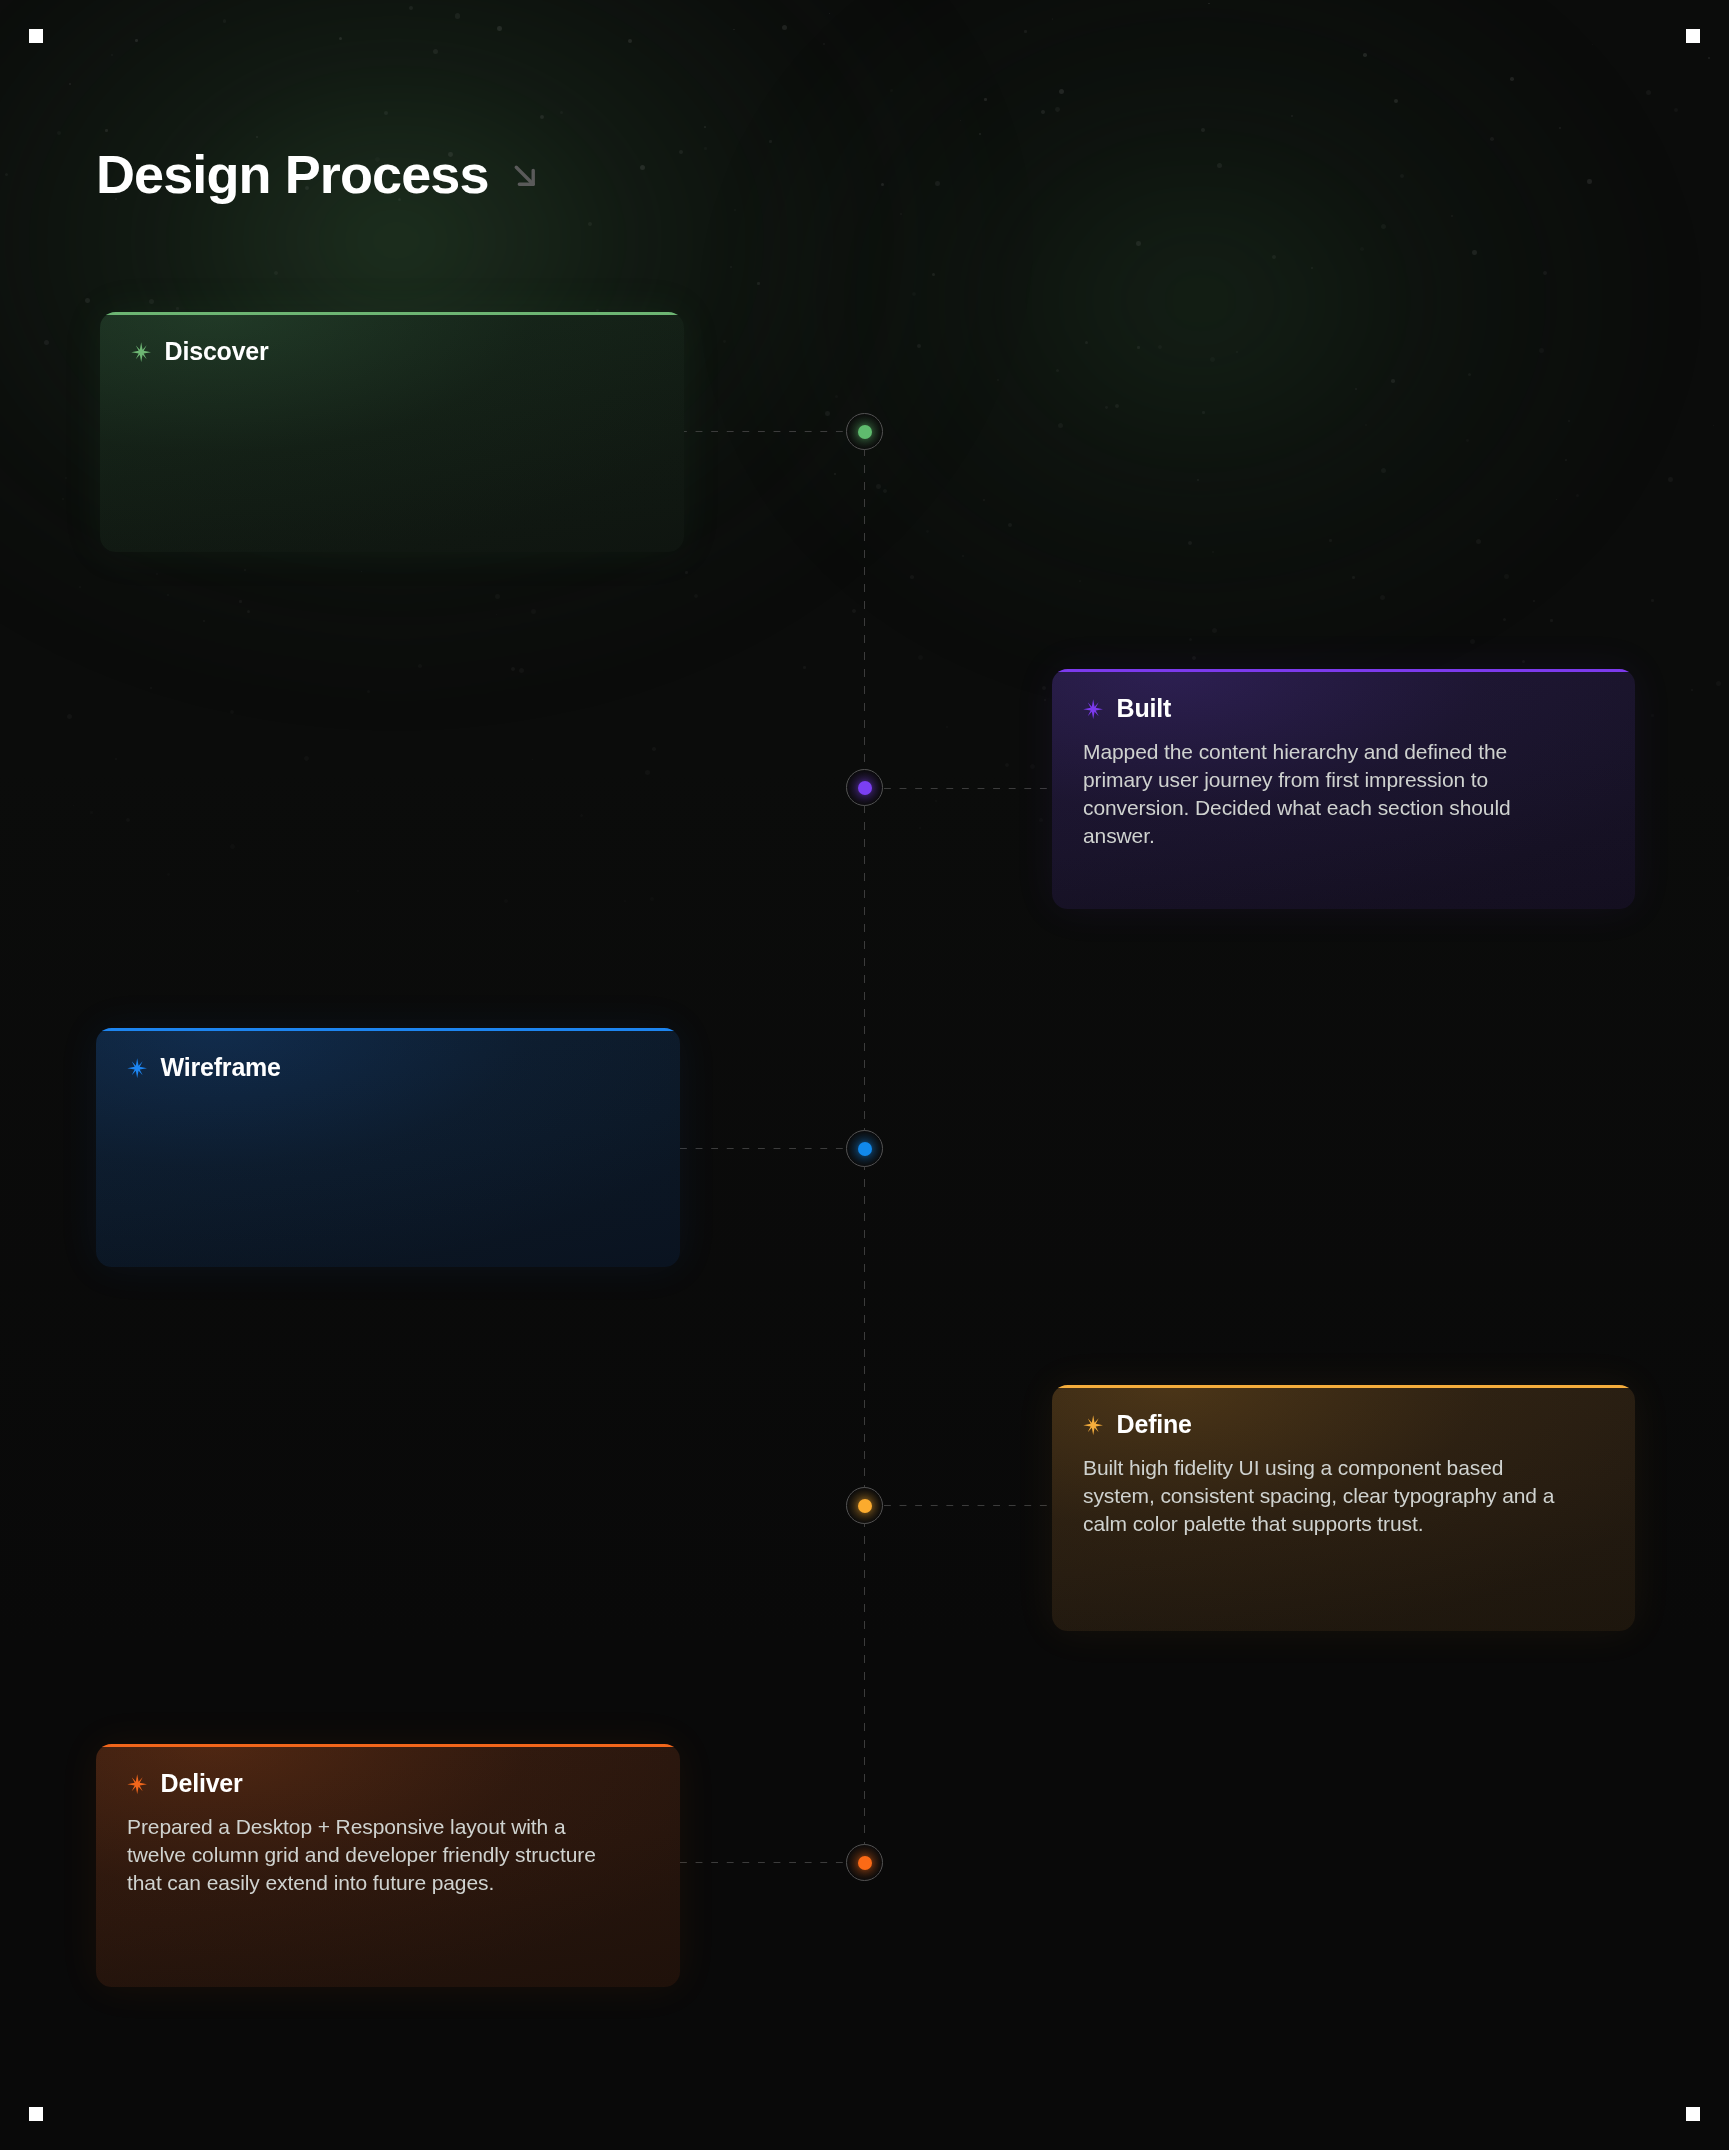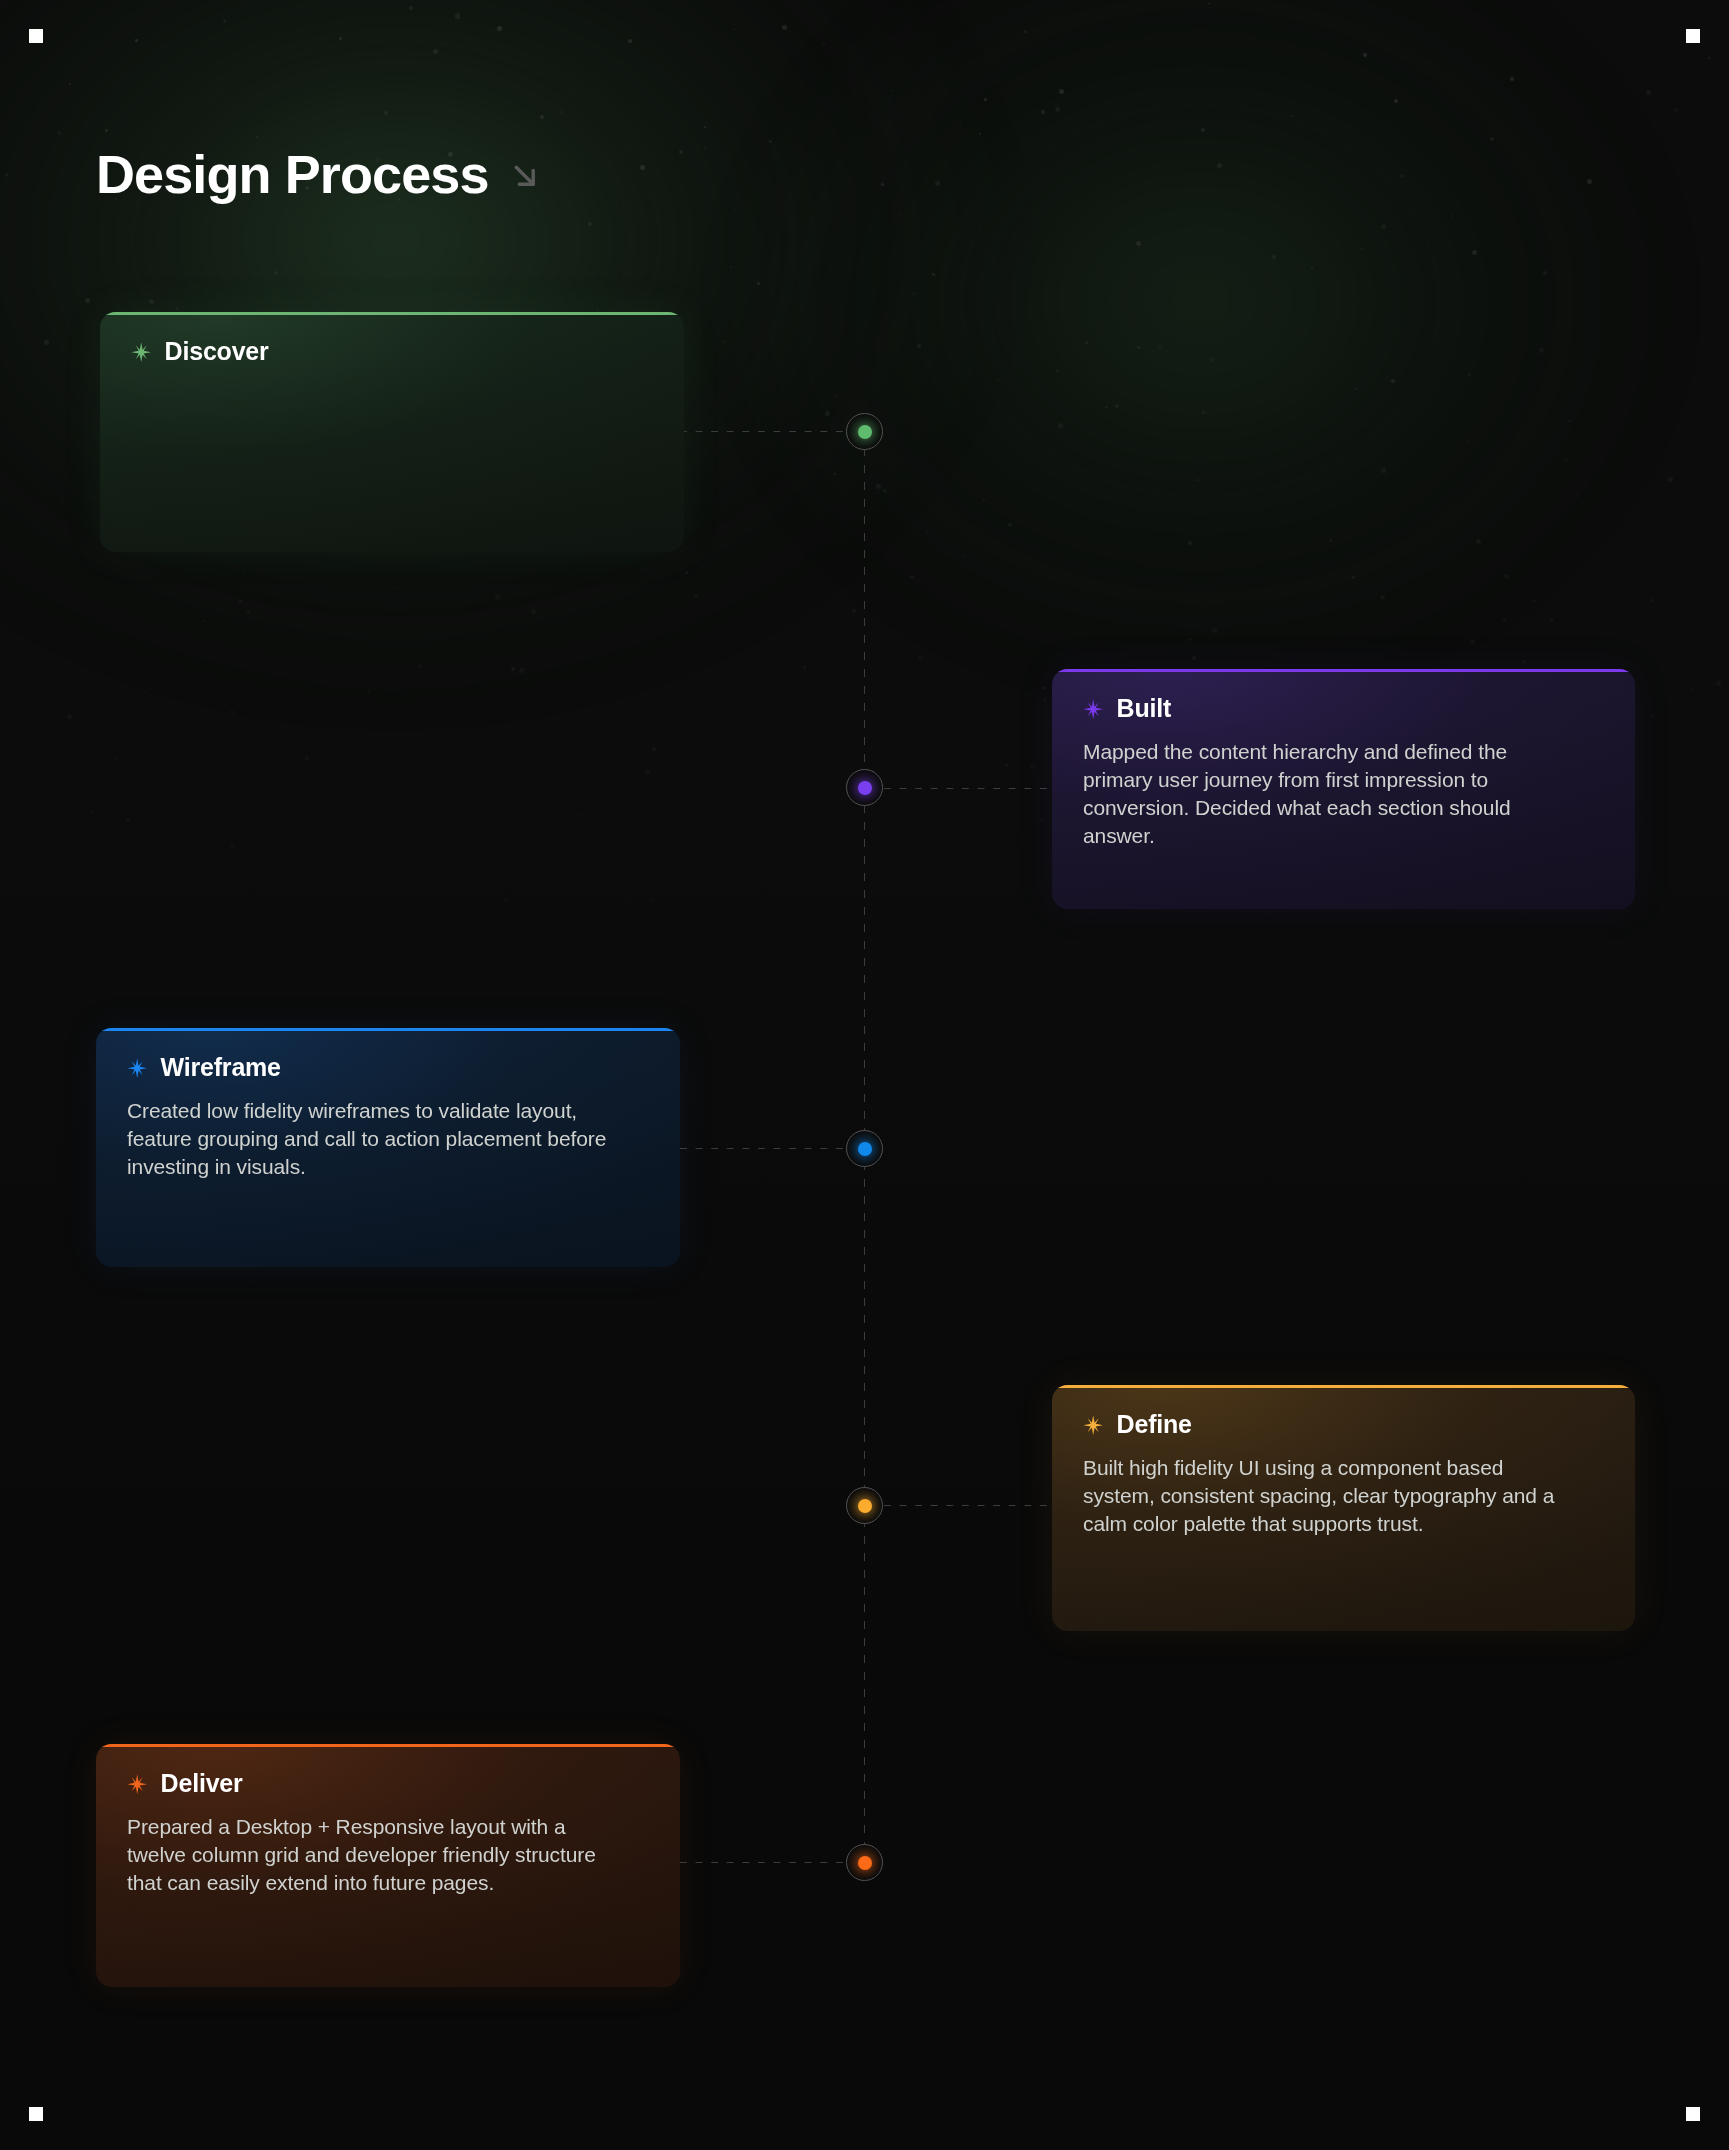--- a/index.html
+++ b/index.html
@@ -519,21 +519,20 @@
         <div class="node-glow" style="background: radial-gradient(circle, rgba(17, 137, 236, 0.34) 0%, rgba(17, 137, 236, 0.13) 38%, rgba(0, 0, 0, 0) 72%);"></div>
         <div class="node-dot" style="background: rgb(17, 137, 236); box-shadow: rgba(17, 137, 236, 0.55) 0px 0px 9.6px;"></div>
       </div>
       <div class="card wireframe" style="top: 1028px; height: 239px; left: 96px; width: 584px;">
         <div class="card-header">
           <svg class="card-star" viewBox="0 0 32 32">
   <path d="M16 0.5 L18.15 12.1 L24.6 5.0 L19.95 13.85 L31.5 16 L19.95 18.15 L24.6 27.0 L18.15 19.9 L16 31.5 L13.85 19.9 L7.4 27.0 L12.05 18.15 L0.5 16 L12.05 13.85 L7.4 5.0 L13.85 12.1 Z" fill="#1d85f0"></path>
 </svg>
           <div class="card-title">Wireframe</div>
         </div>
-        <div class="card-body">Created low fidelity wireframes to validate layout, feature grouping and call to action placement before investing in visuals.</div>
       </div>
       <div class="connector" style="top: 1505px; left: 884px; width: 168px;"></div>
       <div class="node" style="left: 865px; top: 1506px;">
         <div class="node-glow" style="background: radial-gradient(circle, rgba(251, 171, 46, 0.34) 0%, rgba(251, 171, 46, 0.13) 38%, rgba(0, 0, 0, 0) 72%);"></div>
         <div class="node-dot" style="background: rgb(251, 171, 46); box-shadow: rgba(251, 171, 46, 0.55) 0px 0px 9.6px;"></div>
       </div>
       <div class="card design" style="top: 1385px; height: 246px; left: 1052px; width: 583px;">
         <div class="card-header">
           <svg class="card-star" viewBox="0 0 32 32">
   <path d="M16 0.5 L18.15 12.1 L24.6 5.0 L19.95 13.85 L31.5 16 L19.95 18.15 L24.6 27.0 L18.15 19.9 L16 31.5 L13.85 19.9 L7.4 27.0 L12.05 18.15 L0.5 16 L12.05 13.85 L7.4 5.0 L13.85 12.1 Z" fill="#f5ad3c"></path>

